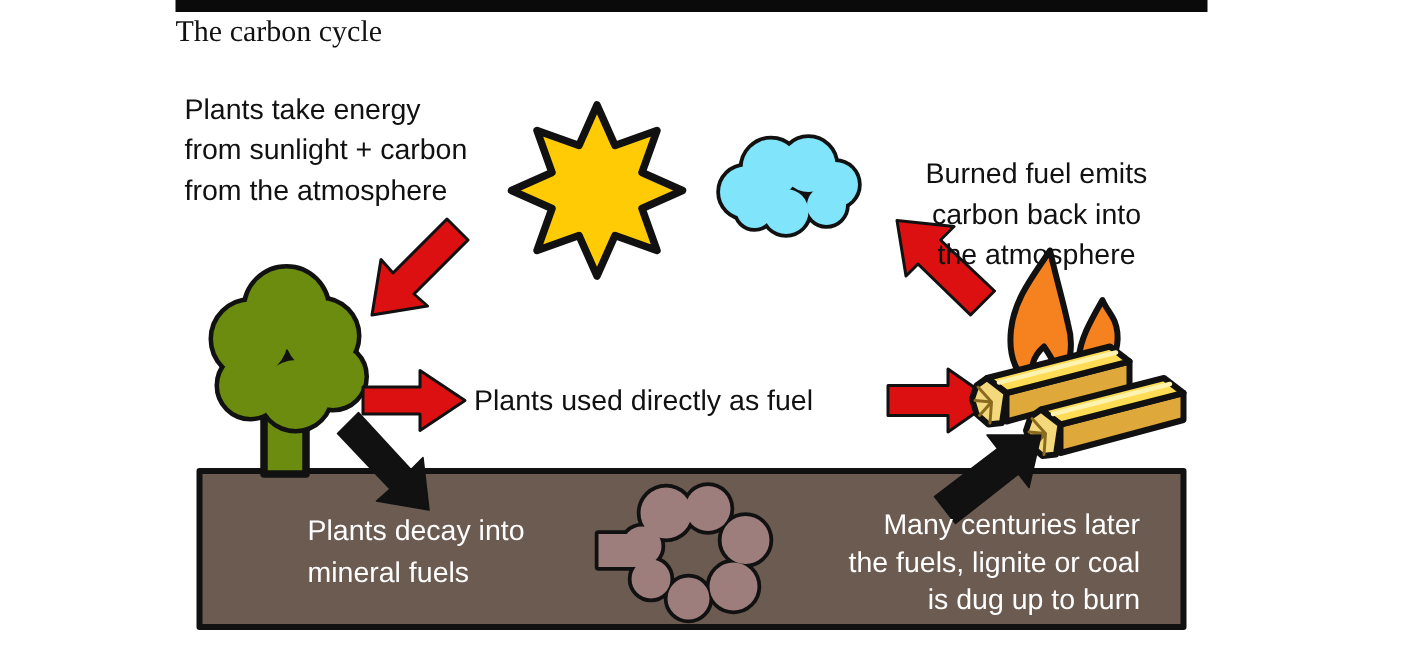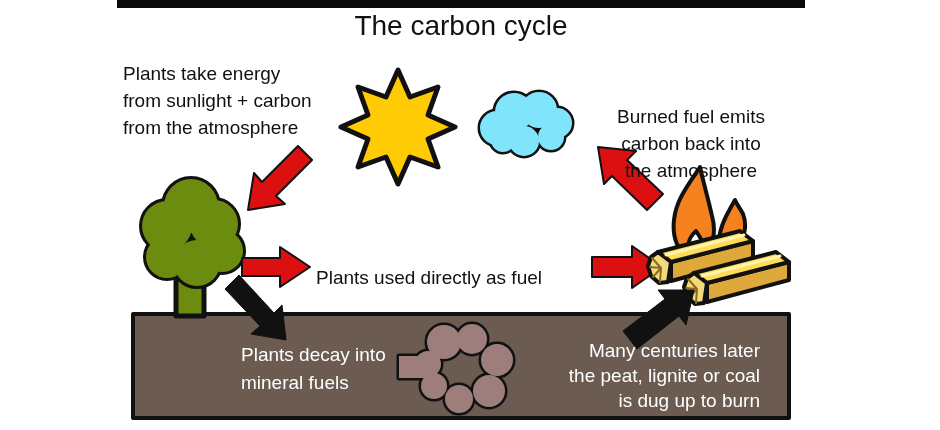--- a/index.html
+++ b/index.html
@@ -10,26 +10,26 @@
     position: relative;
   }
   .canvas { position:absolute; inset:0; width:940px; height:430px; }
   svg.scene { position:absolute; left:0; top:0; width:940px; height:430px; }
   .txt {
     position:absolute; color:#111; font-size:19px; line-height:27px;
     white-space:pre-line;
   }
   .title {
     position:absolute; left:117px; top:10px; width:688px;
-    text-align:center; font-size:28px; color:#111; white-space:pre-line;
+    text-align:left; font-size:20px; color:#111; white-space:pre-line;font-family:Liberation Serif, serif;
   }
   .txt-sunlight { left:123px; top:60px; text-align:left; }
   .txt-burned  { left:596px; top:58px; width:190px; text-align:center;margin-top:45px; }
-  .txt-direct  { left:316px; top:264px; }
-  .txt-decay   { left:205px; top:341px; color:#fff; line-height:28px;margin-left:36px; }
+  .txt-direct  { left:316px; top:254px; }
+  .txt-decay   { left:205px; top:341px; color:#fff; line-height:28px; }
   .txt-centuries { left:540px; top:338px; width:220px; text-align:right; color:#fff; line-height:25px; }
   
   .pass-stroke { stroke:#111; stroke-width:5px; stroke-linejoin:round; }
   .pass-stroke-6 { stroke:#111; stroke-width:6px; stroke-linejoin:round; }
   .pass-fill { stroke:none; }
   .outlined { stroke:#111; stroke-width:5px; stroke-linejoin:round; }
   .outlined4 { stroke:#111; stroke-width:4px; stroke-linejoin:round; }
   .red-arrow { stroke:#111; stroke-width:2px; stroke-linejoin:round; }
   .blk-arrow { stroke:#111; stroke-width:1px; stroke-linejoin:round; }
   .log-line { stroke:#8a6a1e; stroke-width:2px; fill:none; stroke-linecap:round; }
@@ -162,15 +162,15 @@
   <div class="txt txt-burned">Burned fuel emits
 carbon back into
 the atmosphere</div>
 
   <div class="txt txt-direct">Plants used directly as fuel</div>
 
   <div class="txt txt-decay">Plants decay into
 mineral fuels</div>
 
   <div class="txt txt-centuries">Many centuries later
-the peat, lignite or coal
+the fuels, lignite or coal
 is dug up to burn</div>
 </div>
 
 </body></html>

